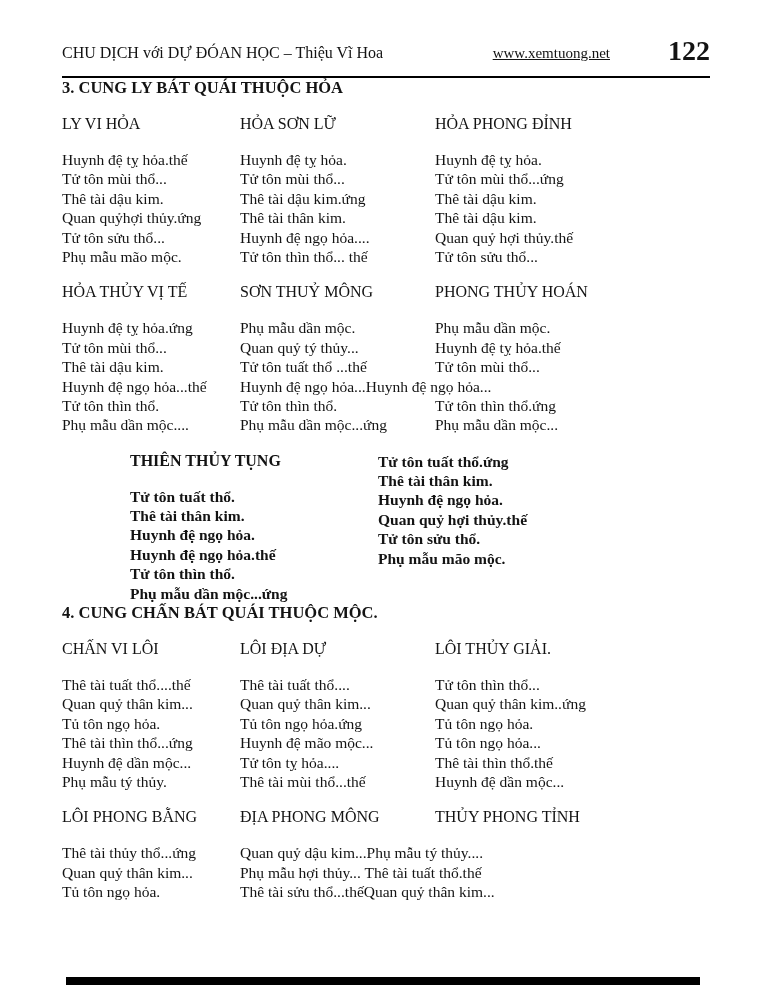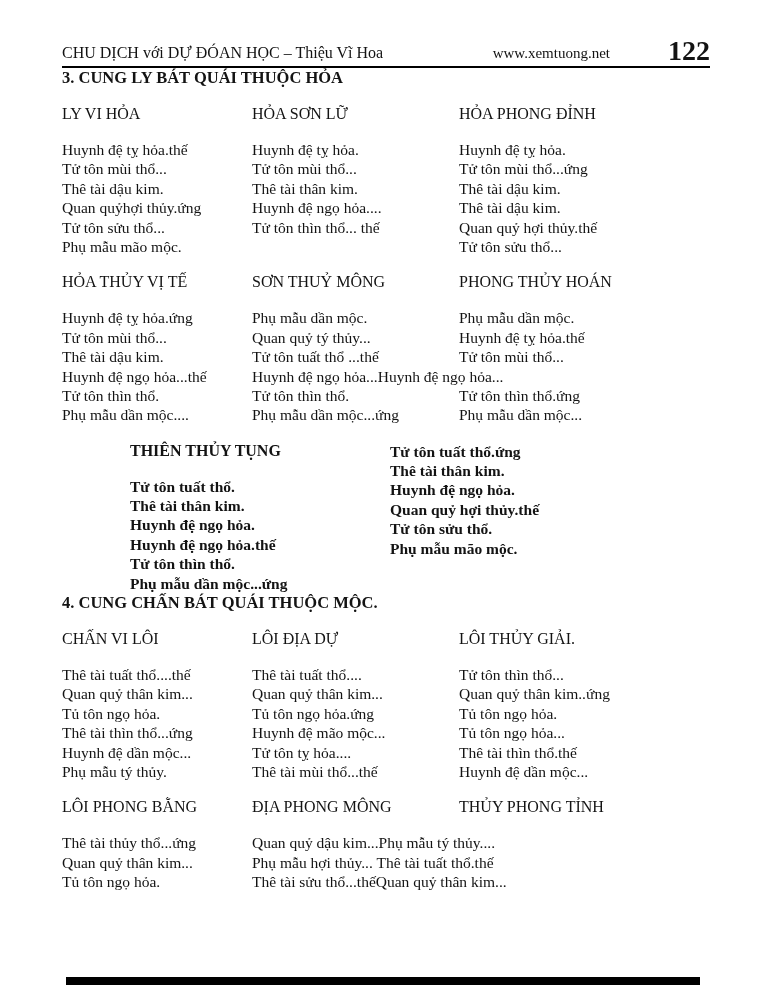--- a/index.html
+++ b/index.html
@@ -10,33 +10,33 @@
     color: #131313;
     position: relative;
     overflow: hidden;
   }
   .page { padding: 40px 55px 0 62px; }
 
   .header-row {
     display: flex;
     align-items: flex-end;
     border-bottom: 2px solid #000;
-    padding-bottom: 4px;
+    padding-bottom: 14px;
   }
   .book-title { font-size: 16px; flex: 1; white-space: nowrap; }
-  .site-url   { font-size: 15px; margin-right: 58px; white-space: nowrap; margin-left: 40px; }
+  .site-url   { font-size: 15px; text-decoration: underline; margin-right: 58px; white-space: nowrap; margin-left: 40px; }
   .page-num   { font-size: 28px; font-weight: bold; line-height: 22px; text-align: right; }
 
   .section-heading {
     font-size: 16.5px;
     font-weight: bold;
     white-space: nowrap;
   }
 
-  .block { display: grid; margin-top: 17px; gap: 12px; }
+  .block { display: grid; margin-top: 17px; }
   .block.cols-3 { grid-template-columns: 178px 195px 1fr; }
   .block.cols-2 { grid-template-columns: 248px 1fr; margin-left: 68px; font-weight: bold; }
 
   .hex-col { min-width: 0; }
   .hex-title {
     font-size: 16px;
     margin-bottom: 17px;
     white-space: nowrap;
   }
   .hex-line {
@@ -75,20 +75,21 @@
             <div class="hex-line">Tử tôn mùi thổ...</div>
             <div class="hex-line">Thê tài dậu kim.</div>
             <div class="hex-line">Quan quỷhợi thủy.ứng</div>
             <div class="hex-line">Tử tôn sửu thổ...</div>
             <div class="hex-line">Phụ mẫu mão mộc.</div>
           </div>
           <div class="hex-col">
             <div class="hex-title">HỎA SƠN LỮ</div>
             <div class="hex-line">Huynh đệ tỵ hỏa.</div>
             <div class="hex-line">Tử tôn mùi thổ...</div>
+            <div class="hex-line">Thê tài dậu kim.ứng</div>
             <div class="hex-line">Thê tài thân kim.</div>
             <div class="hex-line">Huynh đệ ngọ hỏa....</div>
             <div class="hex-line">Tử tôn thìn thổ... thế</div>
           </div>
           <div class="hex-col">
             <div class="hex-title">HỎA PHONG ĐỈNH</div>
             <div class="hex-line">Huynh đệ tỵ hỏa.</div>
             <div class="hex-line">Tử tôn mùi thổ...ứng</div>
             <div class="hex-line">Thê tài dậu kim.</div>
             <div class="hex-line">Thê tài dậu kim.</div>

